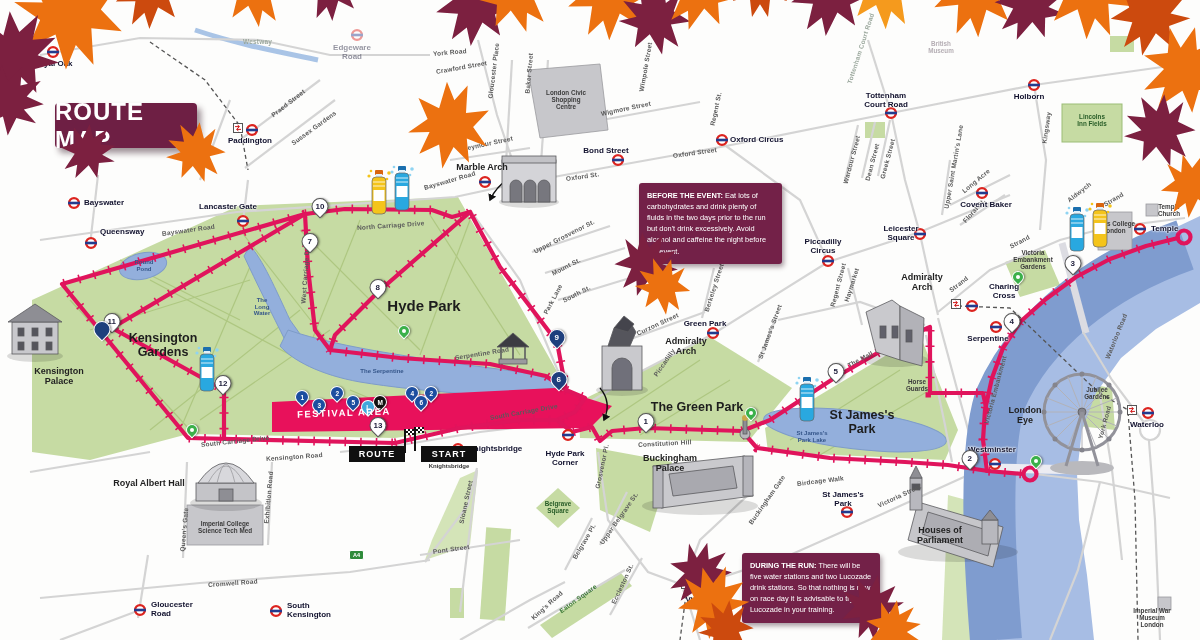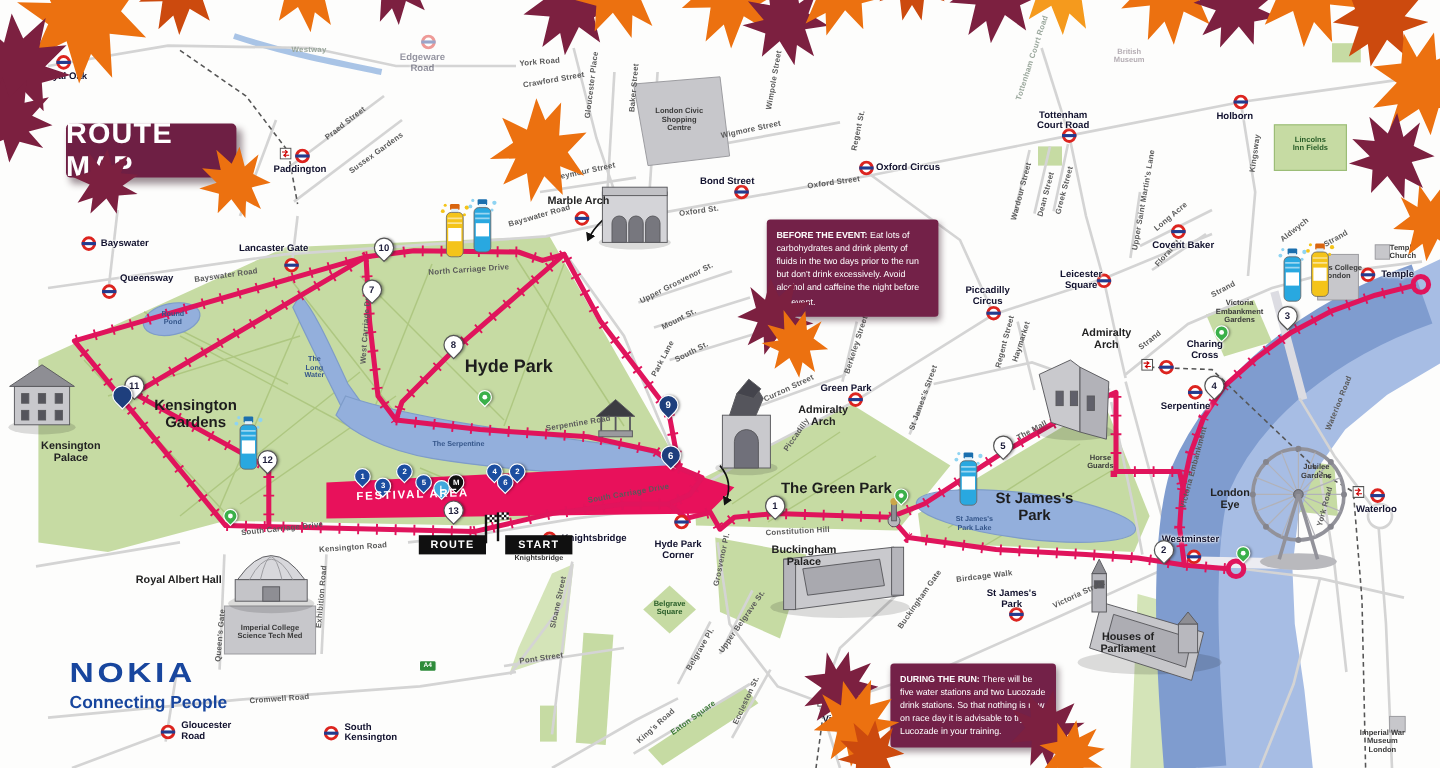--- a/index.html
+++ b/index.html
@@ -863,24 +863,20 @@
   </div>
 
   <div class="infobox" id="before-box">
     <div class="bd"><b>BEFORE THE EVENT:</b><span> Eat lots of carbohydrates and drink plenty of fluids in the two days prior to the run but don't drink excessively. Avoid alcohol and caffeine the night before the event.</span></div>
   </div>
 
   <div class="infobox" id="during-box">
     <div class="bd"><b>DURING THE RUN:</b><span> There will be five water stations and two Lucozade drink stations. So that nothing is new on race day it is advisable to try Lucozade in your training.</span></div>
   </div>
 
-  <div id="nokia">
-    <div class="brand">NOKIA</div>
-    <div class="tag">Connecting People</div>
-  </div>
 
   <div class="sfbox" id="finish-box">ROUTE</div>
   <div class="sfbox" id="start-box">START</div>
   <div id="sf-street">Knightsbridge</div>
   <svg id="flags" width="26" height="28">
     <rect x="5" y="4" width="2" height="24" fill="#111"></rect>
       <rect x="15" y="2" width="2" height="24" fill="#111"></rect>
     <g>
         <rect x="7" y="4" width="8" height="6" fill="#111"></rect>
         <rect x="7" y="4" width="2" height="2" fill="#fff"></rect>

